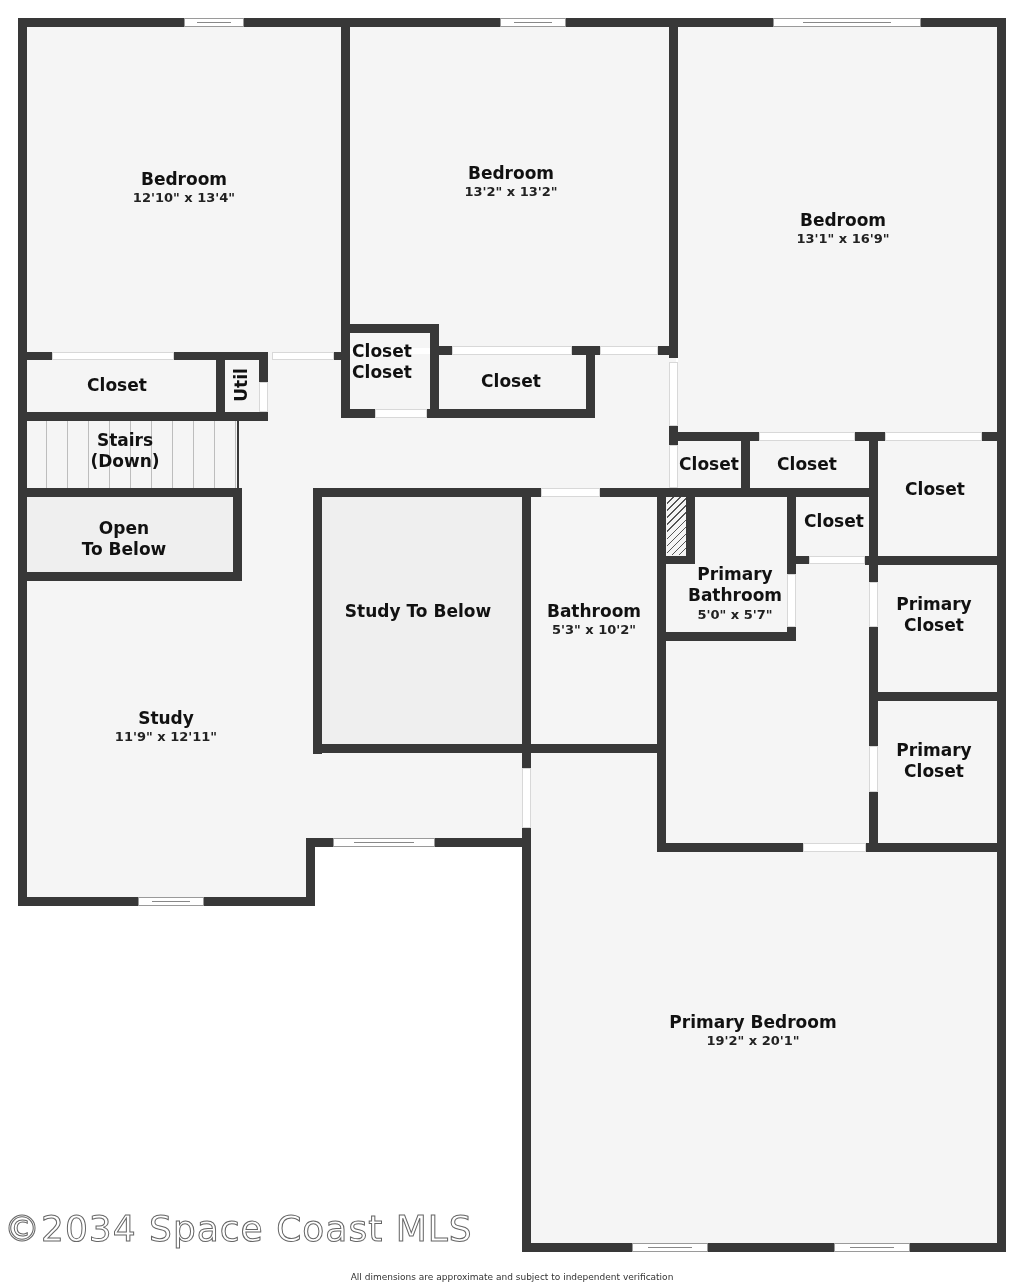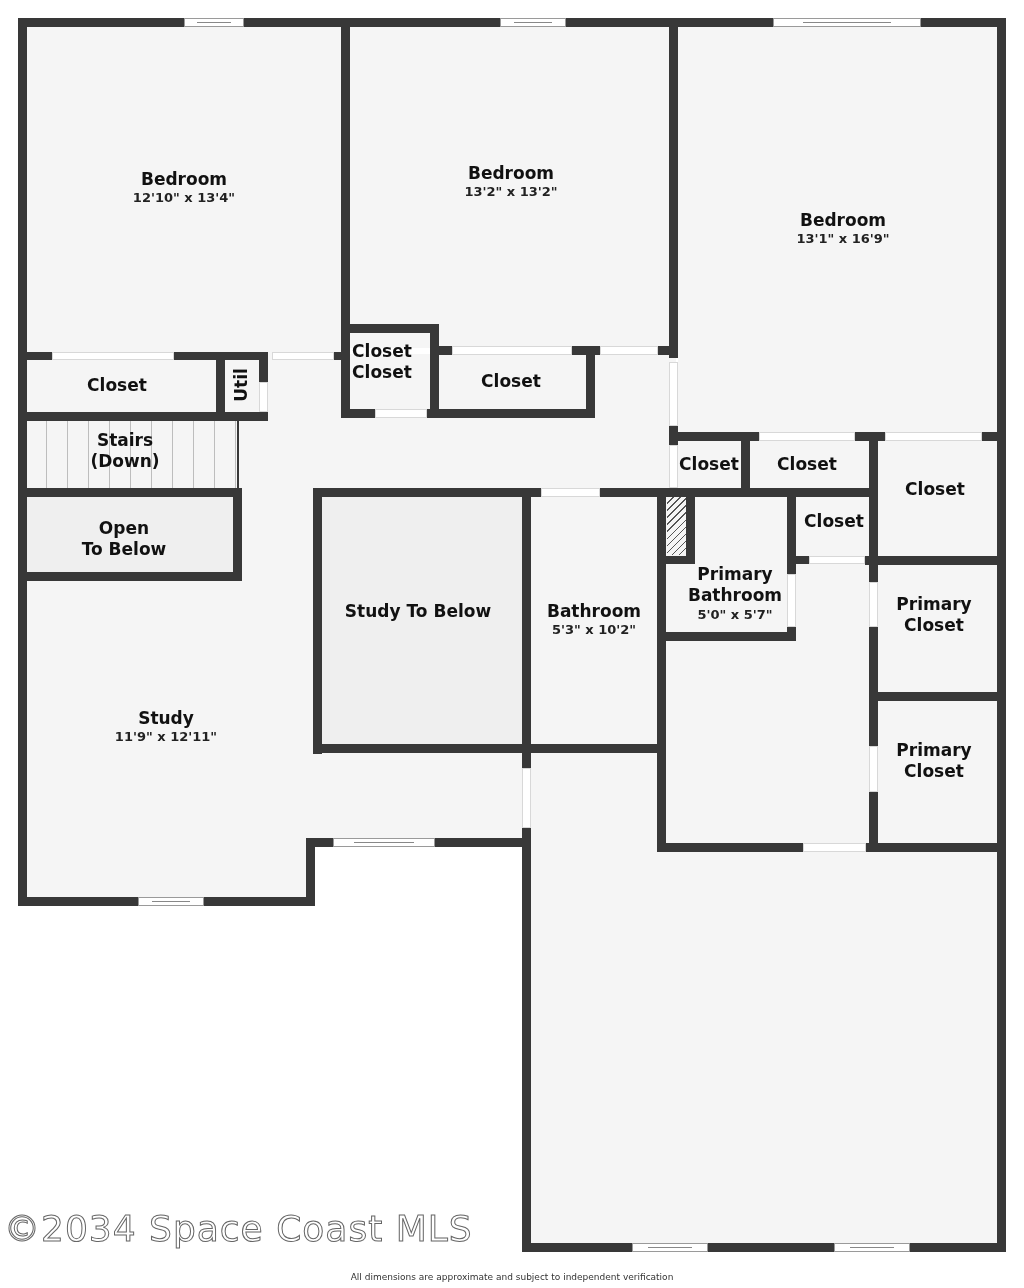--- a/index.html
+++ b/index.html
@@ -206,16 +206,20 @@
     <span class="n">Closet</span>
   </div>
   <div class="lbl" style="left:934px;top:761px;">
     <span class="n">Primary</span>
     <span class="n">Closet</span>
   </div>
   <div class="lbl" style="left:166px;top:727px;">
     <span class="n">Study</span>
     <span class="d">11'9" x 12'11"</span>
   </div>
+  <div class="lbl" style="left:753px;top:1031px;">
+    <span class="n">Primary Bedroom</span>
+    <span class="d">19'2" x 20'1"</span>
+  </div>
 </div>
 
 <div class="copyright">©2034 Space Coast MLS</div>
 <div class="disclaimer">All dimensions are approximate and subject to independent verification</div>
 
 </body></html>

